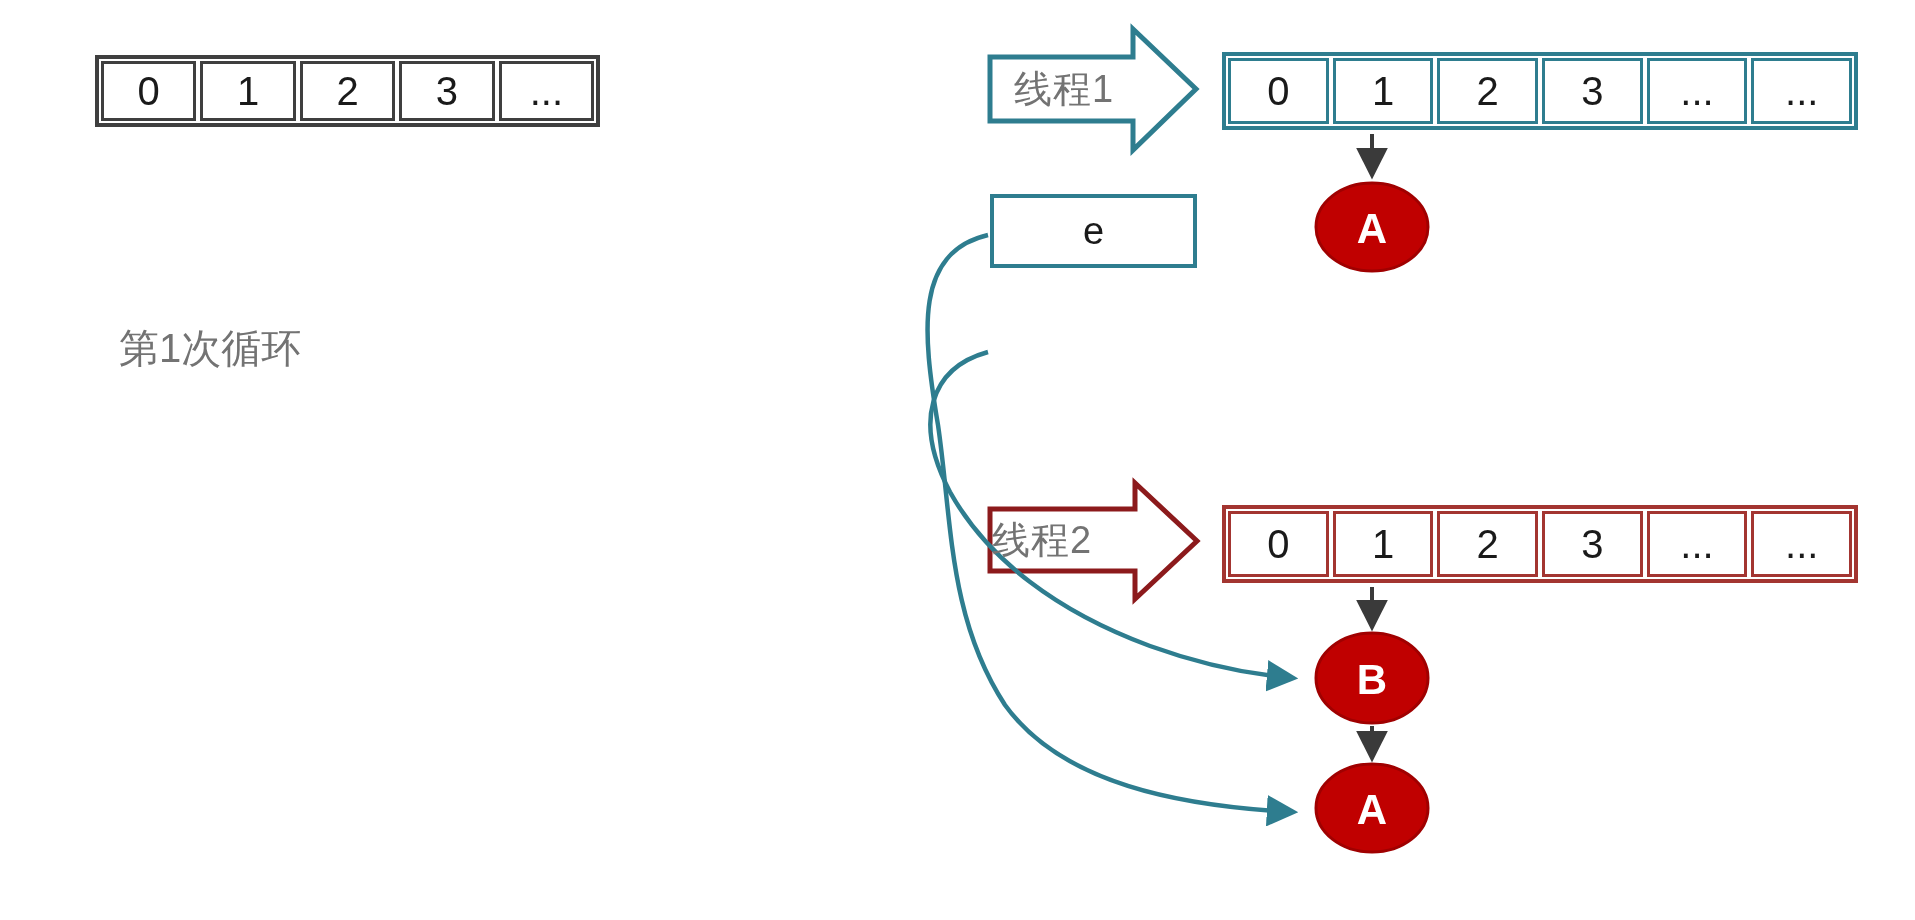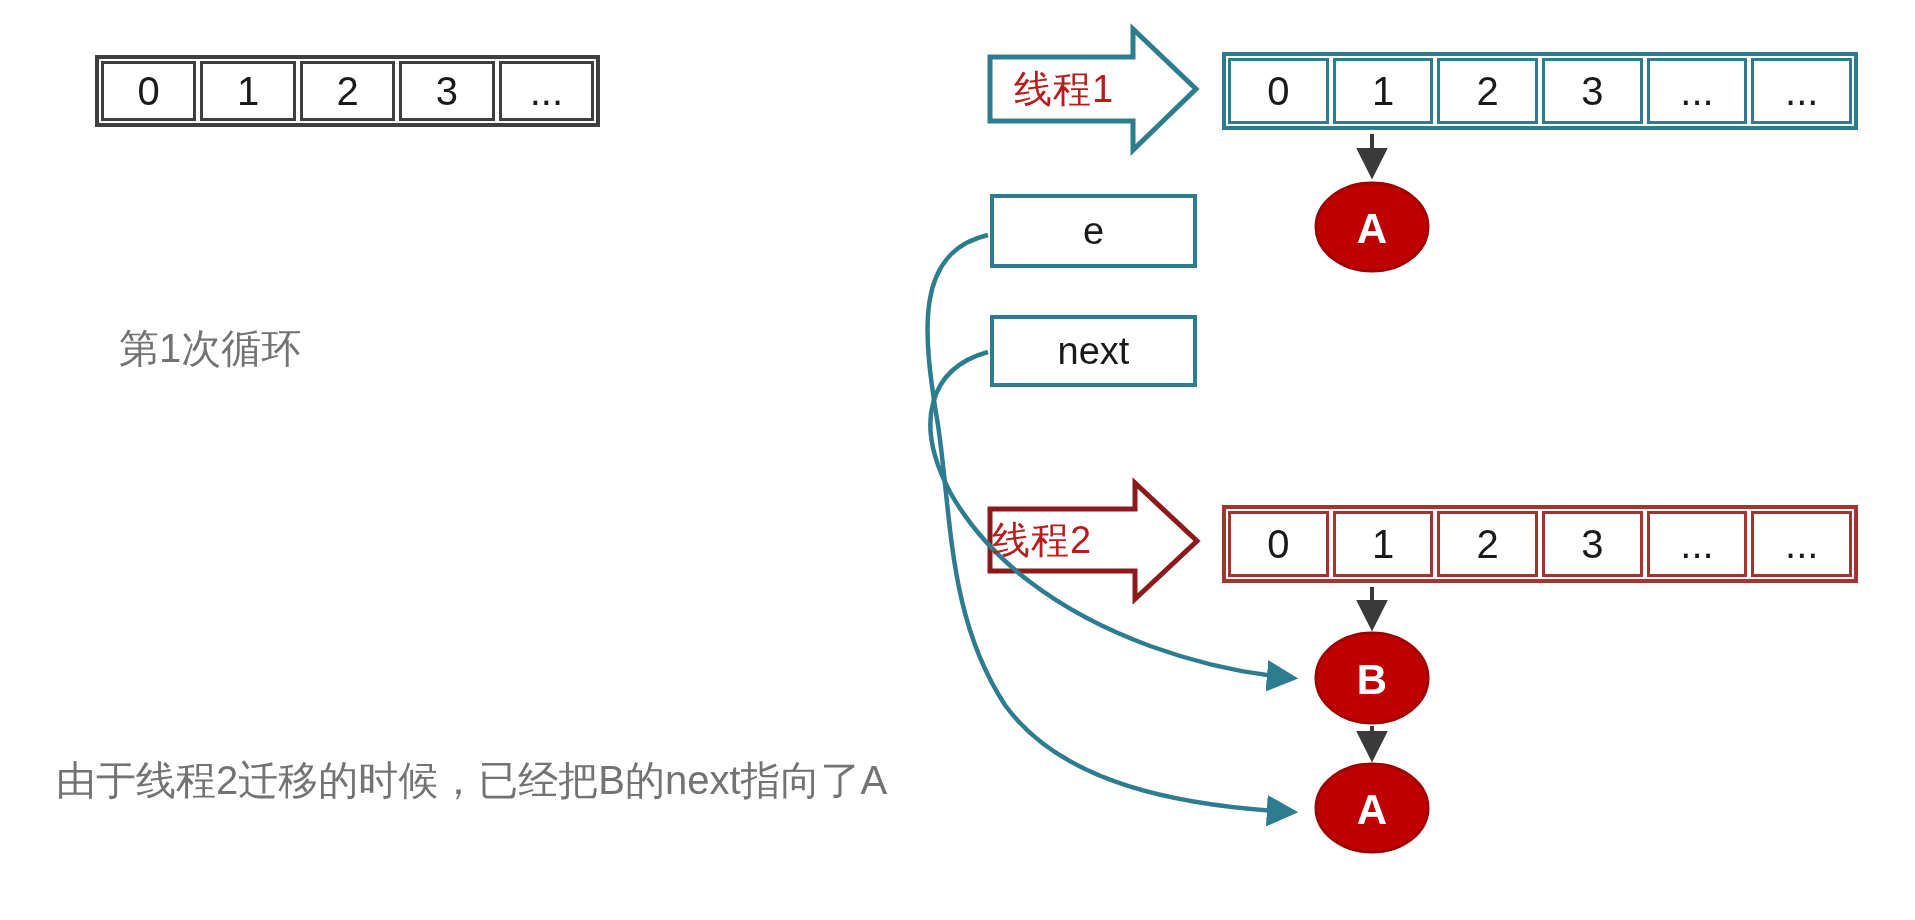--- a/index.html
+++ b/index.html
@@ -13,21 +13,21 @@
   .cell{flex:1;margin:2px;border:3px solid;background:#ffffff;display:flex;
         align-items:center;justify-content:center;font-size:40px;color:#1a1a1a;box-sizing:border-box;}
   .cells.gray{border:4px solid #3f3f3f;}  .cells.gray .cell{border-color:#3f3f3f;}
   .cells.teal{border:4px solid #2e7d8f;}  .cells.teal .cell{border-color:#2e7d8f;}
   .cells.red {border:4px solid #a33531;}  .cells.red  .cell{border-color:#a33531;}
   
   .pbox{position:absolute;border:4px solid #2e7d8f;background:#ffffff;display:flex;
         align-items:center;justify-content:center;font-size:38px;color:#1a1a1a;box-sizing:border-box;}
   
   .arrow-label{position:absolute;display:flex;align-items:center;justify-content:center;
-        font-size:38px;color:#b91c1c;letter-spacing:1px;}
+        font-size:38px;color:#737373;letter-spacing:1px;}
   
   .node-label{position:absolute;transform:translate(-50%,-50%);color:#ffffff;
         font-size:42px;font-weight:bold;}
   
   .text{position:absolute;color:#737373;white-space:nowrap;}
   .loop-label{font-size:40px;}
   .note{font-size:40px;}
 </style>
 </head>
 <body>
@@ -63,36 +63,34 @@
   <div class="cells gray" style="left:95px;top:55px;width:505px;height:72px;">
     <div class="cell">0</div>
     <div class="cell">1</div>
     <div class="cell">2</div>
     <div class="cell">3</div>
     <div class="cell">...</div>
   </div>
 
   <div class="text loop-label" style="left:119px;top:321px;">第1次循环</div>
 
-  <div class="text note" style="left:56px;top:753px;">由于线程2迁移的时候，已经把B的next指向了A</div>
 
   <div class="arrow-label" style="left:995px;top:57px;width:138px;height:64px;">线程1</div>
 
   <div class="cells teal" style="left:1222px;top:52px;width:636px;height:78px;">
     <div class="cell">0</div>
     <div class="cell">1</div>
     <div class="cell">2</div>
     <div class="cell">3</div>
     <div class="cell">...</div>
     <div class="cell">...</div>
   </div>
 
   <div class="pbox" style="left:990px;top:194px;width:207px;height:74px;">e</div>
 
-  <div class="pbox" style="left:990px;top:315px;width:207px;height:72px;">next</div>
 
   <div class="arrow-label" style="left:973px;top:509px;width:138px;height:62px;">线程2</div>
 
   <div class="cells red" style="left:1222px;top:505px;width:636px;height:78px;">
     <div class="cell">0</div>
     <div class="cell">1</div>
     <div class="cell">2</div>
     <div class="cell">3</div>
     <div class="cell">...</div>
     <div class="cell">...</div>

